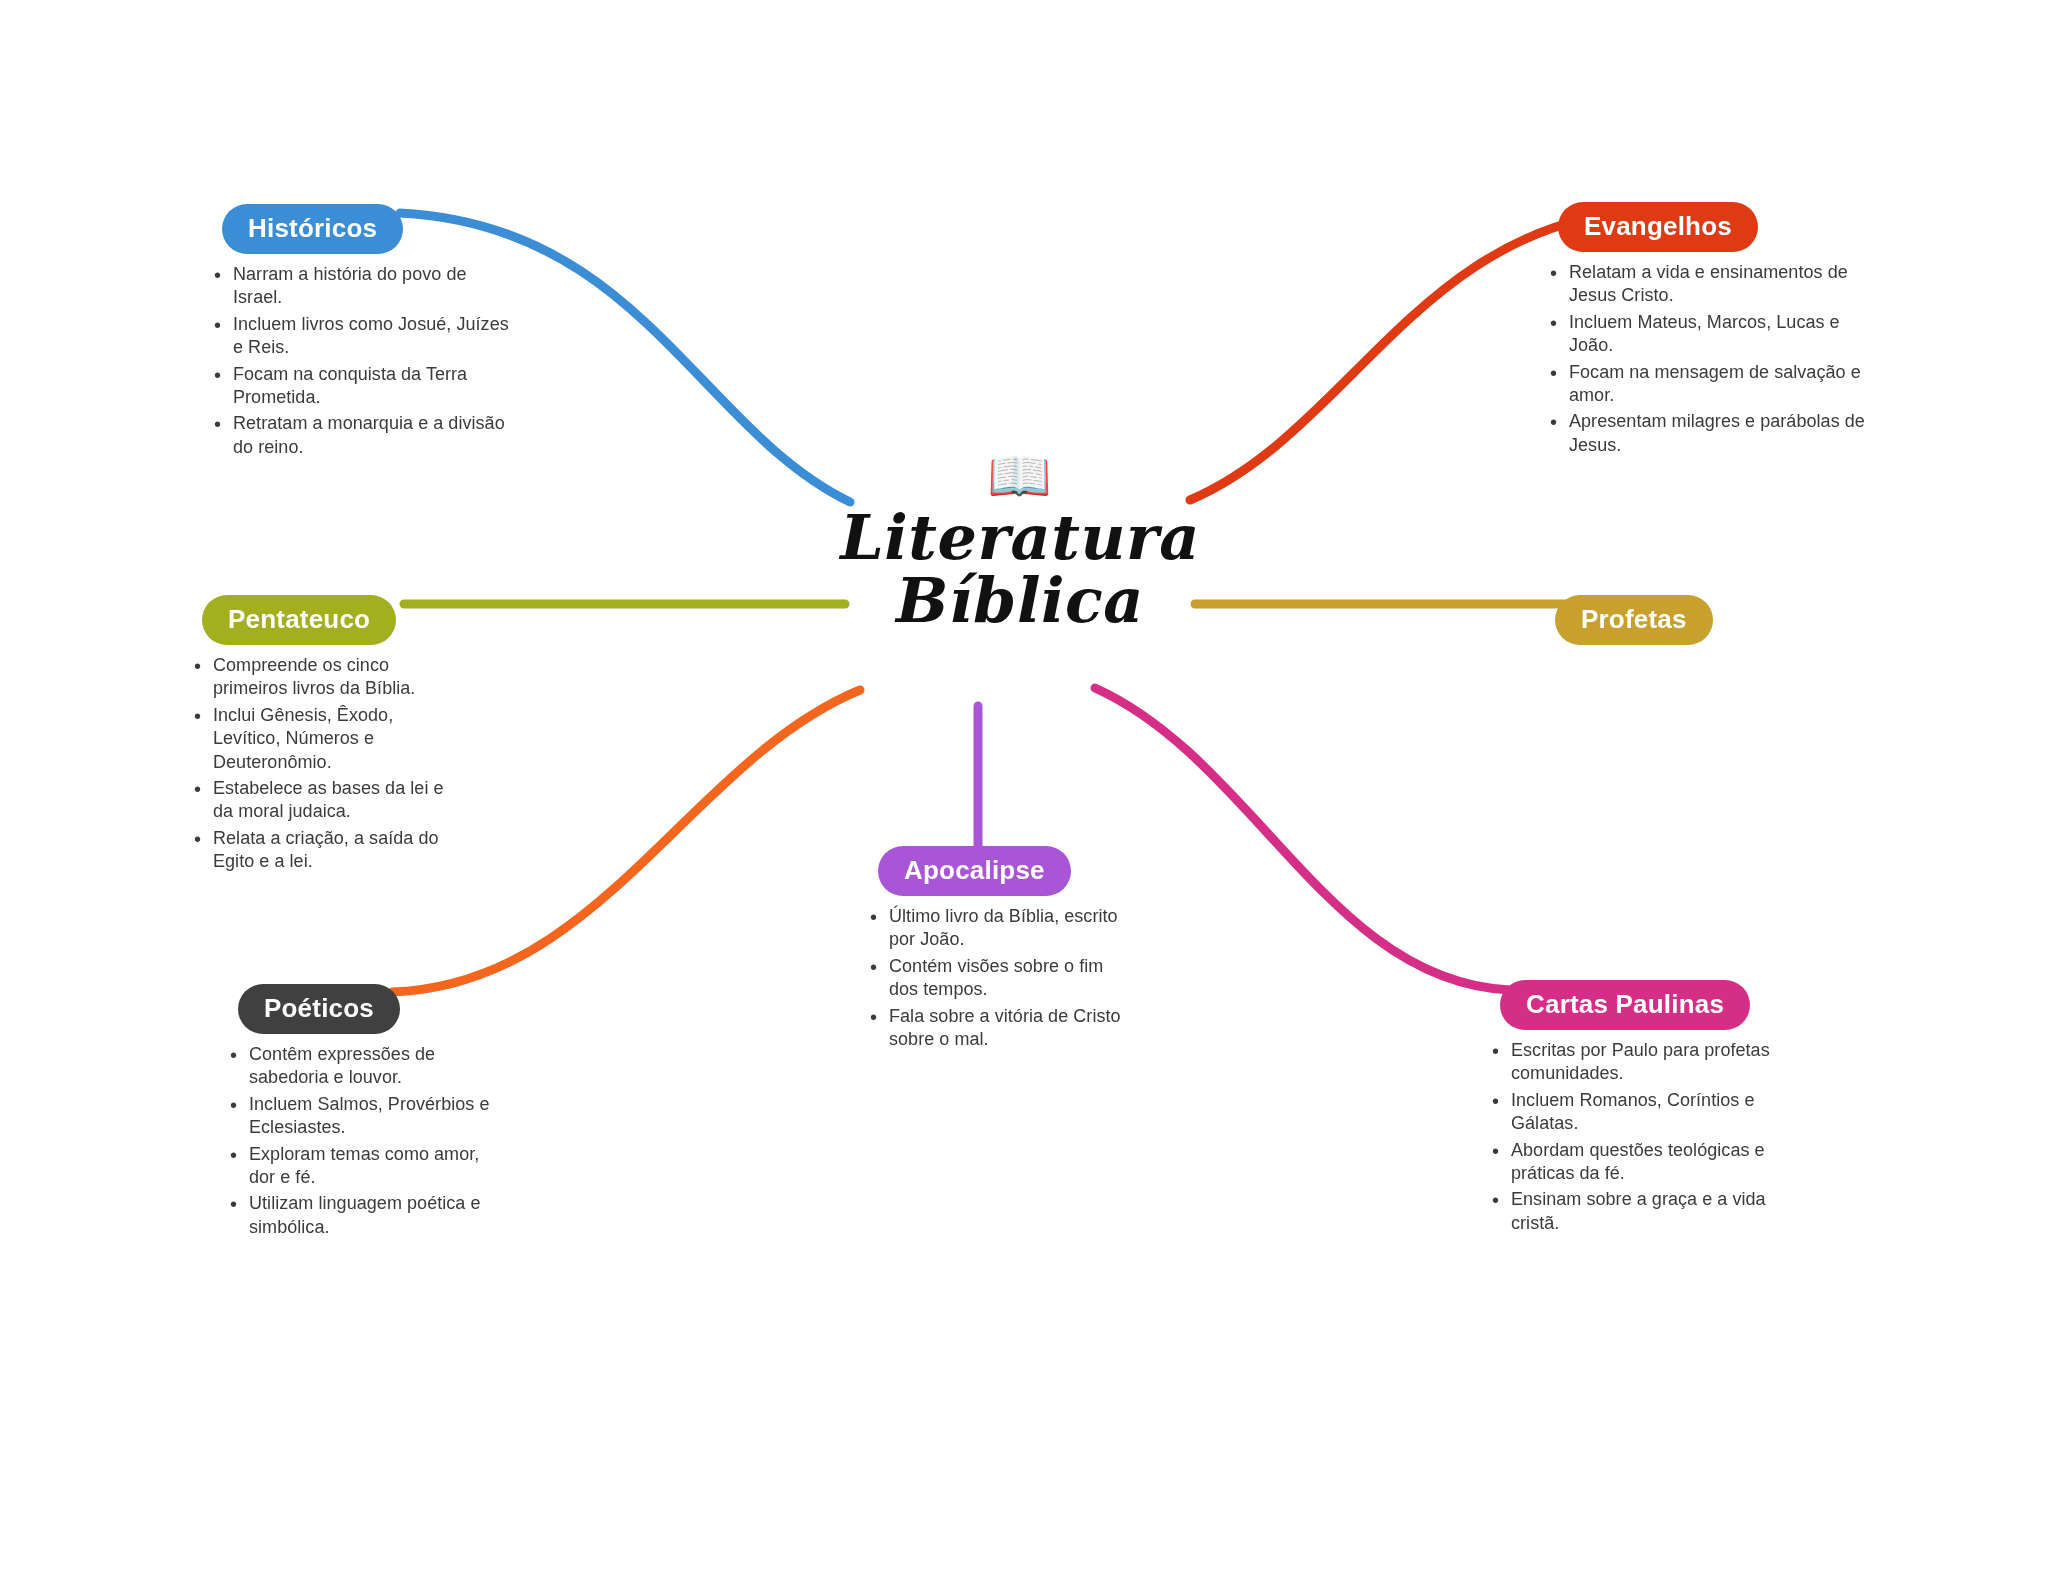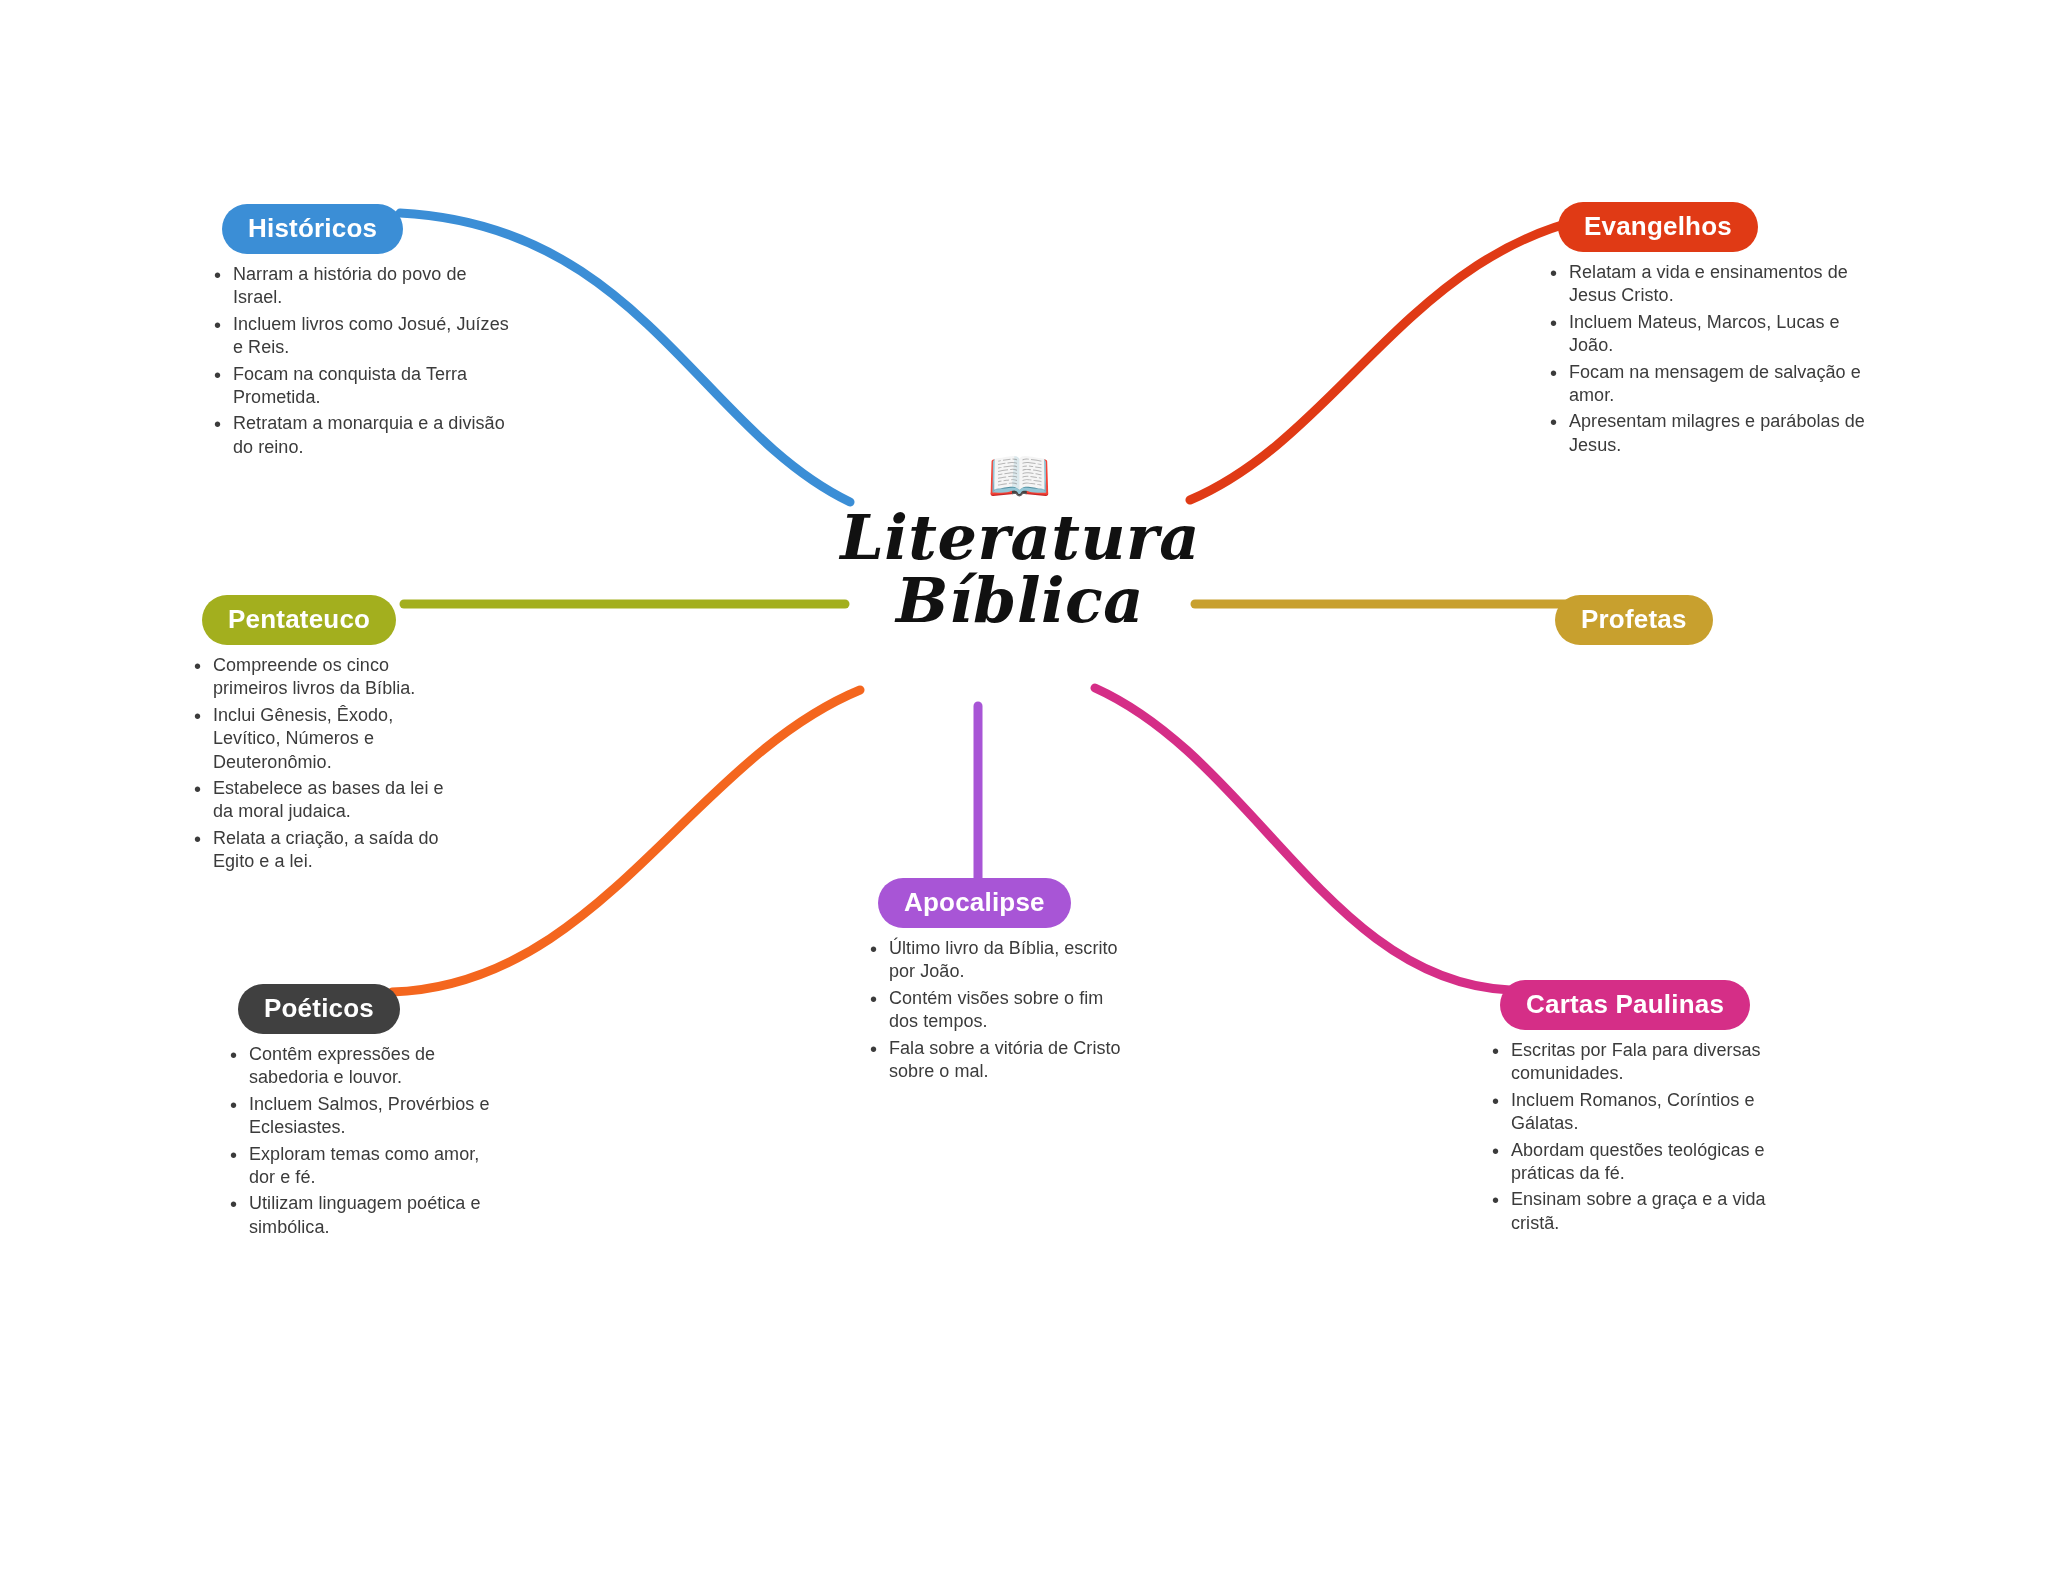--- a/index.html
+++ b/index.html
@@ -91,21 +91,21 @@
     color: #3b3b3b;
   }
 
   
   #branch-historicos      { left: 212px;  top: 192px; width: 300px; }
   #branch-evangelhos      { left: 1548px; top: 190px; width: 320px; }
   #branch-pentateuco      { left: 192px;  top: 583px; width: 260px; }
   #branch-profetas        { left: 1545px; top: 583px; width: 250px; }
   #branch-poeticos        { left: 228px;  top: 972px; width: 275px; }
   #branch-cartas-paulinas { left: 1490px; top: 968px; width: 320px; }
-  #branch-apocalipse      { left: 868px;  top: 866px; width: 260px; }
+  #branch-apocalipse      { left: 868px;  top: 834px; width: 260px; }
 
   #branch-evangelhos .pill,
   #branch-profetas .pill,
   #branch-cartas-paulinas .pill { margin-left: 10px; }
   #branch-historicos .pill,
   #branch-pentateuco .pill,
   #branch-poeticos .pill,
   #branch-apocalipse .pill { margin-left: 10px; }
 </style>
 </head>
@@ -169,21 +169,21 @@
       <li>Contêm expressões de sabedoria e louvor.</li>
       <li>Incluem Salmos, Provérbios e Eclesiastes.</li>
       <li>Exploram temas como amor, dor e fé.</li>
       <li>Utilizam linguagem poética e simbólica.</li>
     </ul>
   </div>
 
   <div class="branch" id="branch-cartas-paulinas">
     <span class="pill" style="background:#D52E87">Cartas Paulinas</span>
     <ul class="bullets">
-      <li>Escritas por Fala para diversas comunidades.</li>
+      <li>Escritas por Paulo para profetas comunidades.</li>
       <li>Incluem Romanos, Coríntios e Gálatas.</li>
       <li>Abordam questões teológicas e práticas da fé.</li>
       <li>Ensinam sobre a graça e a vida cristã.</li>
     </ul>
   </div>
 
   <div class="branch" id="branch-apocalipse">
     <span class="pill" style="background:#A855D6">Apocalipse</span>
     <ul class="bullets">
       <li>Último livro da Bíblia, escrito por João.</li>

